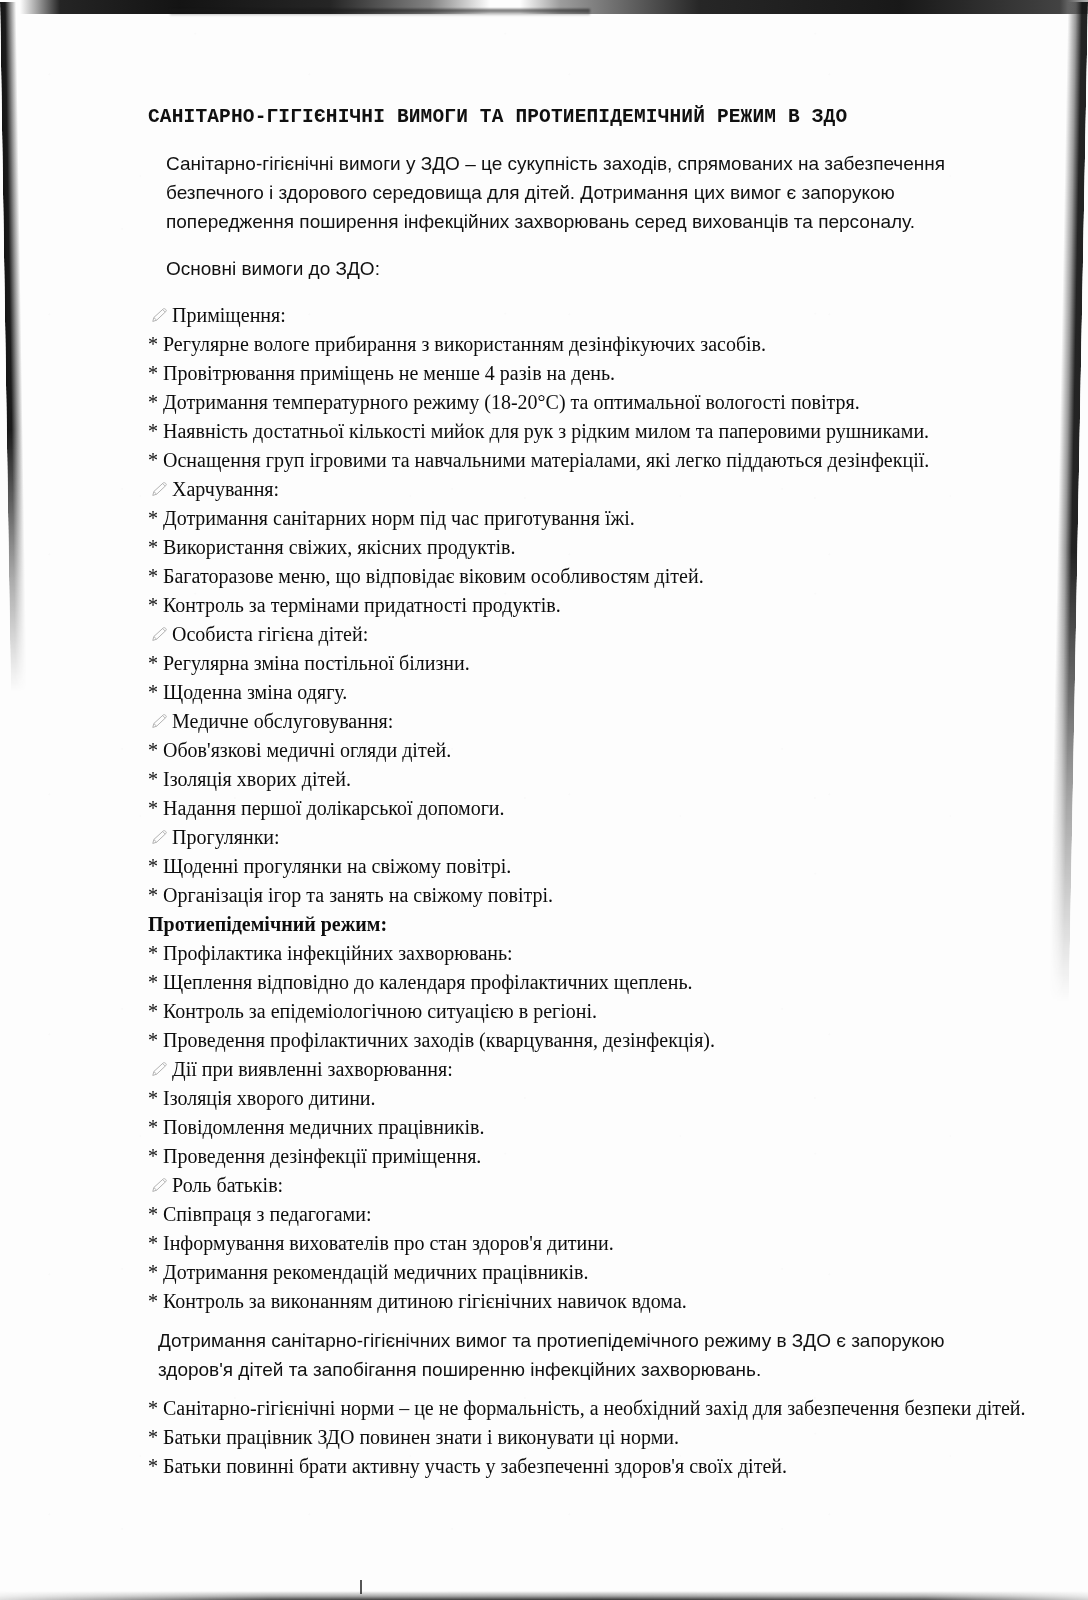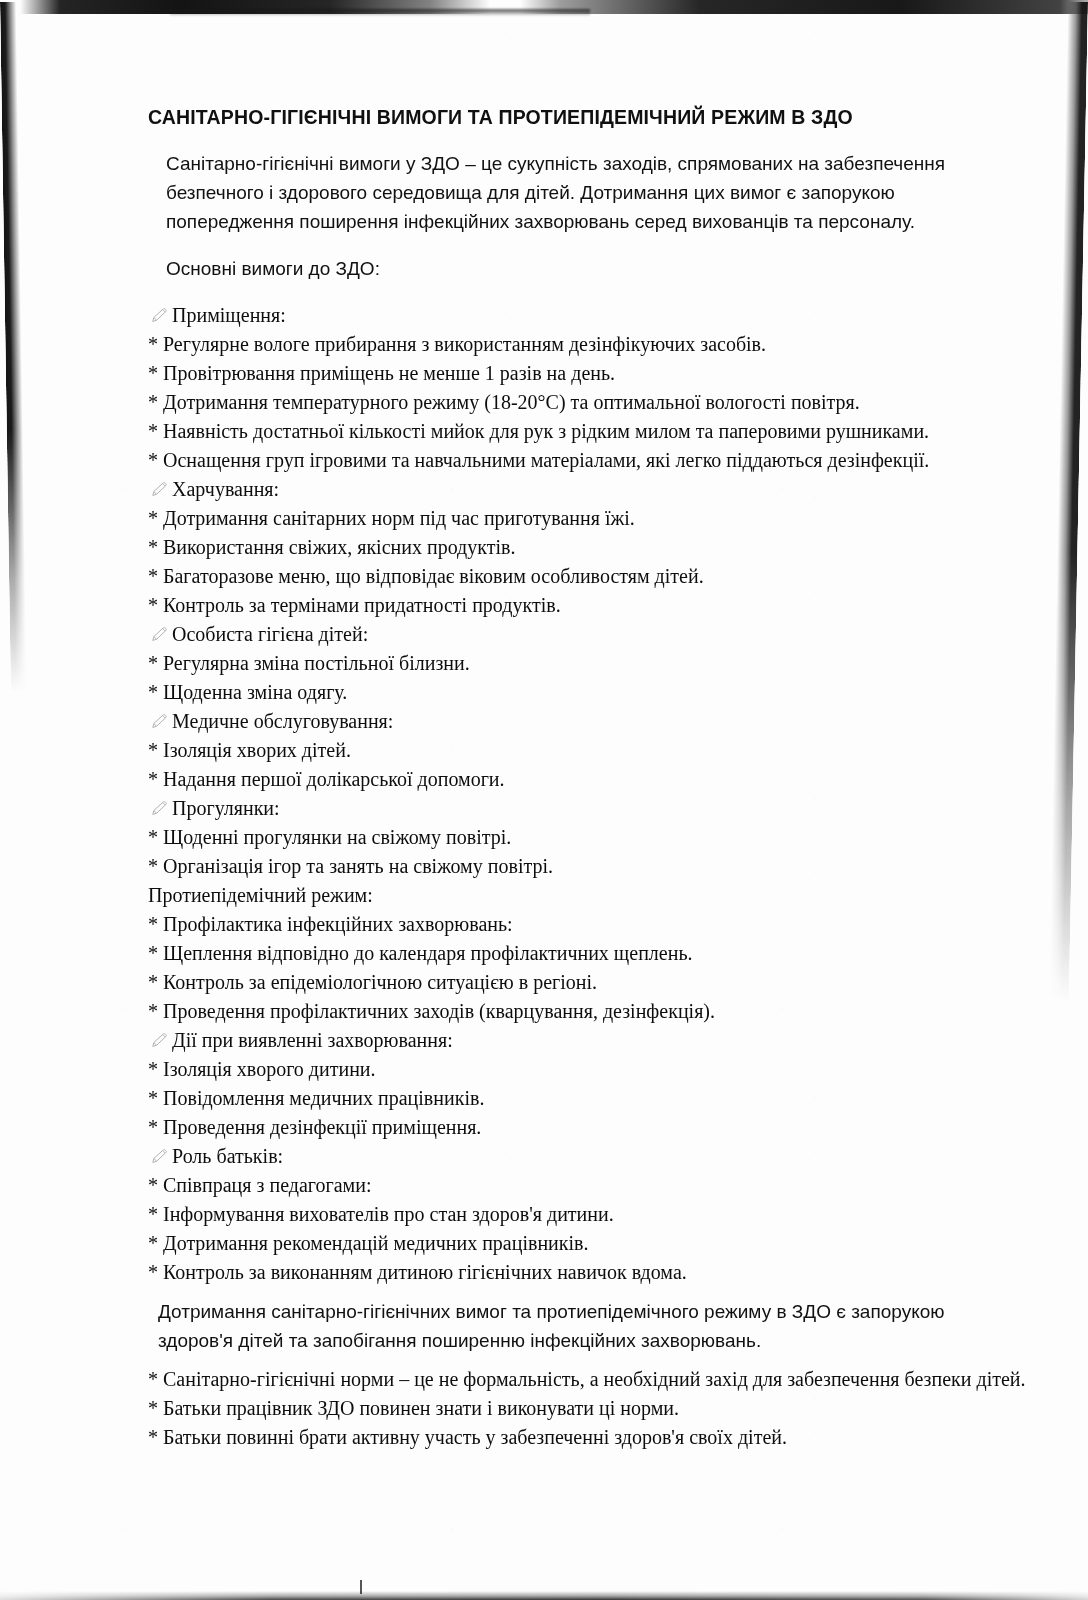--- a/index.html
+++ b/index.html
@@ -106,21 +106,21 @@
 
   
   .doc {
     position: absolute;
     left: 148px;
     top: 104px;
     width: 880px;
   }
 
   .doc-title {
-    font-family: Liberation Sans, sans-serif;
+    font-family: Liberation Mono, monospace;
     font-weight: bold;
     font-size: 19.5px;
     letter-spacing: 0.15px;
     line-height: 27px;
     margin: 0 0 1px 0;
     color: #101010;
     white-space: nowrap;
   }
 
   .para {
@@ -200,21 +200,21 @@
 
     <div id="sections-root">
         <div class="heading-row"><span class="pen-icon">
             <svg viewBox="0 0 20 16" width="18" height="15" aria-hidden="true">
               <path d="M17.6 1.4 C18.3 2.1 18.3 3.0 17.6 3.6 L7.4 13.2 L3.1 14.6 L4.3 10.2 L14.6 0.8 C15.3 0.2 16.3 0.3 16.9 0.9 Z" fill="none" stroke="#1a1a1a" stroke-width="1.1" stroke-linejoin="round"></path>
               <path d="M14.2 1.5 L16.9 4.2" fill="none" stroke="#1a1a1a" stroke-width="1"></path>
               <path d="M4.3 10.4 L7.3 13.1" fill="none" stroke="#1a1a1a" stroke-width="1"></path>
             </svg>
           </span><span>Приміщення:</span></div>
         <div class="bullet-line">* Регулярне вологе прибирання з використанням дезінфікуючих засобів.</div>
-        <div class="bullet-line">* Провітрювання приміщень не менше 1 разів на день.</div>
+        <div class="bullet-line">* Провітрювання приміщень не менше 4 разів на день.</div>
         <div class="bullet-line">* Дотримання температурного режиму (18-20°C) та оптимальної вологості повітря.</div>
         <div class="bullet-line">* Наявність достатньої кількості мийок для рук з рідким милом та паперовими рушниками.</div>
         <div class="bullet-line">* Оснащення груп ігровими та навчальними матеріалами, які легко піддаються дезінфекції.</div>
         <div class="heading-row"><span class="pen-icon">
             <svg viewBox="0 0 20 16" width="18" height="15" aria-hidden="true">
               <path d="M17.6 1.4 C18.3 2.1 18.3 3.0 17.6 3.6 L7.4 13.2 L3.1 14.6 L4.3 10.2 L14.6 0.8 C15.3 0.2 16.3 0.3 16.9 0.9 Z" fill="none" stroke="#1a1a1a" stroke-width="1.1" stroke-linejoin="round"></path>
               <path d="M14.2 1.5 L16.9 4.2" fill="none" stroke="#1a1a1a" stroke-width="1"></path>
               <path d="M4.3 10.4 L7.3 13.1" fill="none" stroke="#1a1a1a" stroke-width="1"></path>
             </svg>
           </span><span>Харчування:</span></div>
@@ -231,32 +231,33 @@
           </span><span>Особиста гігієна дітей:</span></div>
         <div class="bullet-line">* Регулярна зміна постільної білизни.</div>
         <div class="bullet-line">* Щоденна зміна одягу.</div>
         <div class="heading-row"><span class="pen-icon">
             <svg viewBox="0 0 20 16" width="18" height="15" aria-hidden="true">
               <path d="M17.6 1.4 C18.3 2.1 18.3 3.0 17.6 3.6 L7.4 13.2 L3.1 14.6 L4.3 10.2 L14.6 0.8 C15.3 0.2 16.3 0.3 16.9 0.9 Z" fill="none" stroke="#1a1a1a" stroke-width="1.1" stroke-linejoin="round"></path>
               <path d="M14.2 1.5 L16.9 4.2" fill="none" stroke="#1a1a1a" stroke-width="1"></path>
               <path d="M4.3 10.4 L7.3 13.1" fill="none" stroke="#1a1a1a" stroke-width="1"></path>
             </svg>
           </span><span>Медичне обслуговування:</span></div>
+        <div class="bullet-line">* Обов'язкові медичні огляди дітей.</div>
         <div class="bullet-line">* Ізоляція хворих дітей.</div>
         <div class="bullet-line">* Надання першої долікарської допомоги.</div>
         <div class="heading-row"><span class="pen-icon">
             <svg viewBox="0 0 20 16" width="18" height="15" aria-hidden="true">
               <path d="M17.6 1.4 C18.3 2.1 18.3 3.0 17.6 3.6 L7.4 13.2 L3.1 14.6 L4.3 10.2 L14.6 0.8 C15.3 0.2 16.3 0.3 16.9 0.9 Z" fill="none" stroke="#1a1a1a" stroke-width="1.1" stroke-linejoin="round"></path>
               <path d="M14.2 1.5 L16.9 4.2" fill="none" stroke="#1a1a1a" stroke-width="1"></path>
               <path d="M4.3 10.4 L7.3 13.1" fill="none" stroke="#1a1a1a" stroke-width="1"></path>
             </svg>
           </span><span>Прогулянки:</span></div>
         <div class="bullet-line">* Щоденні прогулянки на свіжому повітрі.</div>
         <div class="bullet-line">* Організація ігор та занять на свіжому повітрі.</div>
-        <div class="heading-row" style="padding-left: 0px;"><span>Протиепідемічний режим:</span></div>
+        <div class="heading-row" style="padding-left: 0px; font-weight: bold;"><span>Протиепідемічний режим:</span></div>
         <div class="bullet-line">* Профілактика інфекційних захворювань:</div>
         <div class="bullet-line">* Щеплення відповідно до календаря профілактичних щеплень.</div>
         <div class="bullet-line">* Контроль за епідеміологічною ситуацією в регіоні.</div>
         <div class="bullet-line">* Проведення профілактичних заходів (кварцування, дезінфекція).</div>
         <div class="heading-row"><span class="pen-icon">
             <svg viewBox="0 0 20 16" width="18" height="15" aria-hidden="true">
               <path d="M17.6 1.4 C18.3 2.1 18.3 3.0 17.6 3.6 L7.4 13.2 L3.1 14.6 L4.3 10.2 L14.6 0.8 C15.3 0.2 16.3 0.3 16.9 0.9 Z" fill="none" stroke="#1a1a1a" stroke-width="1.1" stroke-linejoin="round"></path>
               <path d="M14.2 1.5 L16.9 4.2" fill="none" stroke="#1a1a1a" stroke-width="1"></path>
               <path d="M4.3 10.4 L7.3 13.1" fill="none" stroke="#1a1a1a" stroke-width="1"></path>
             </svg>

